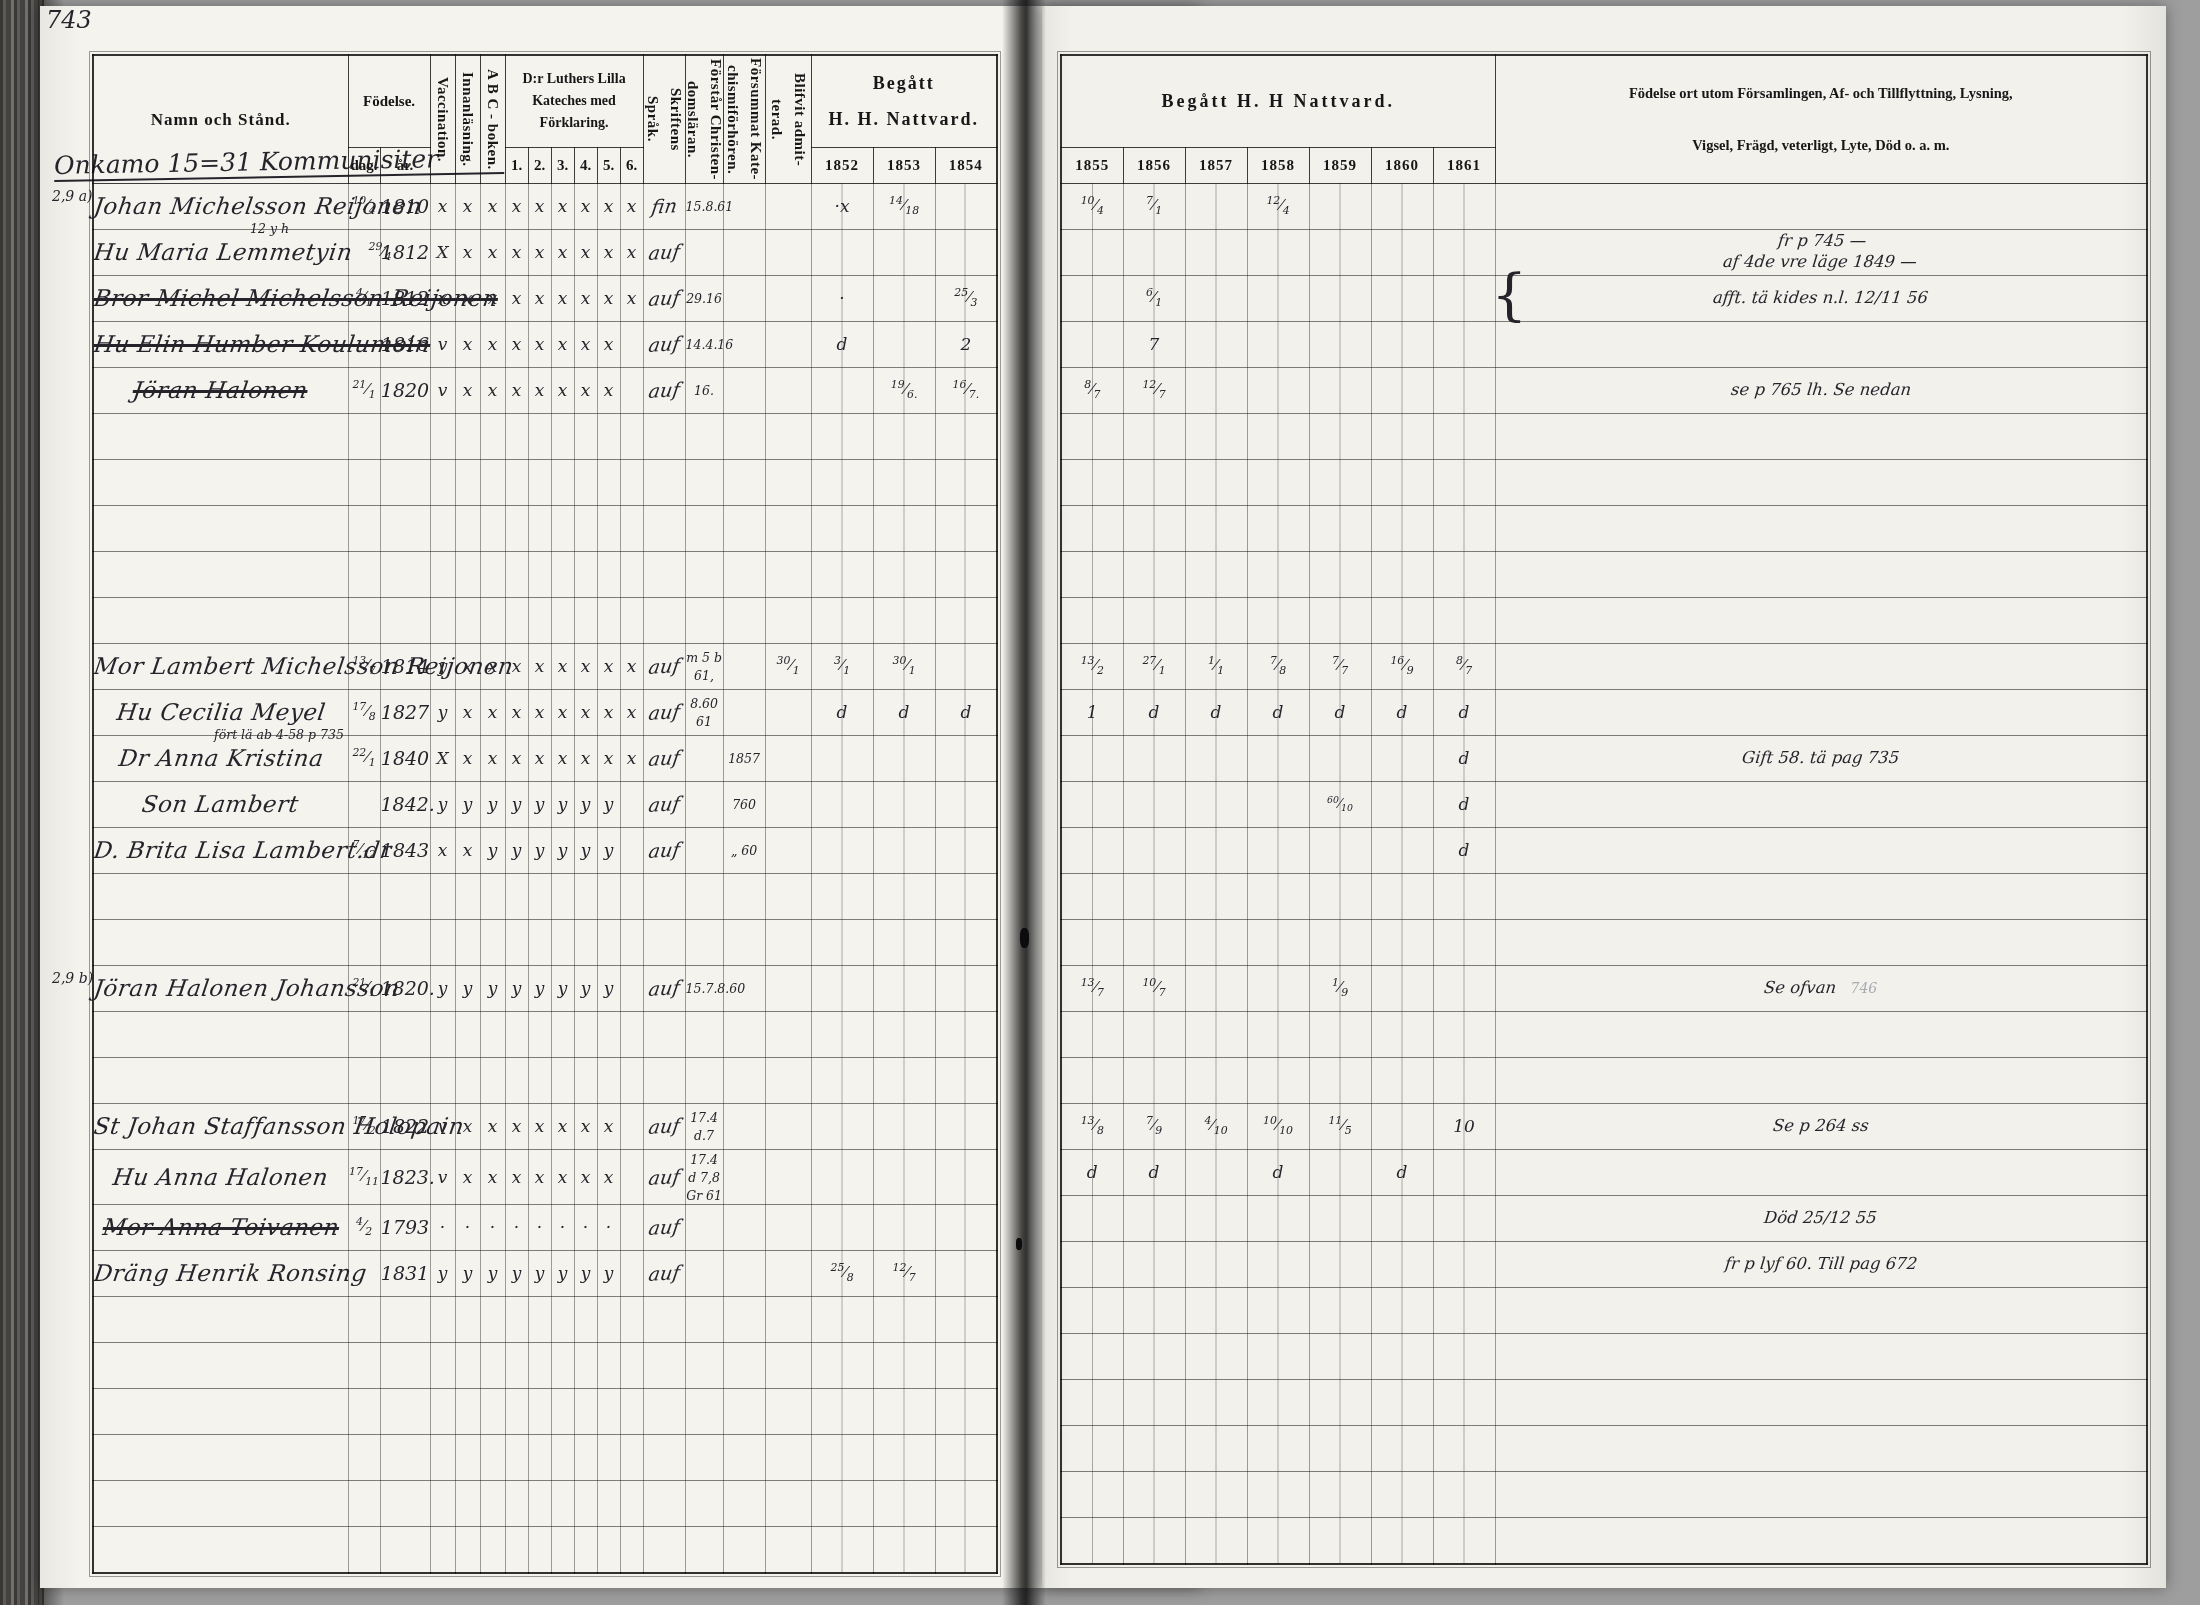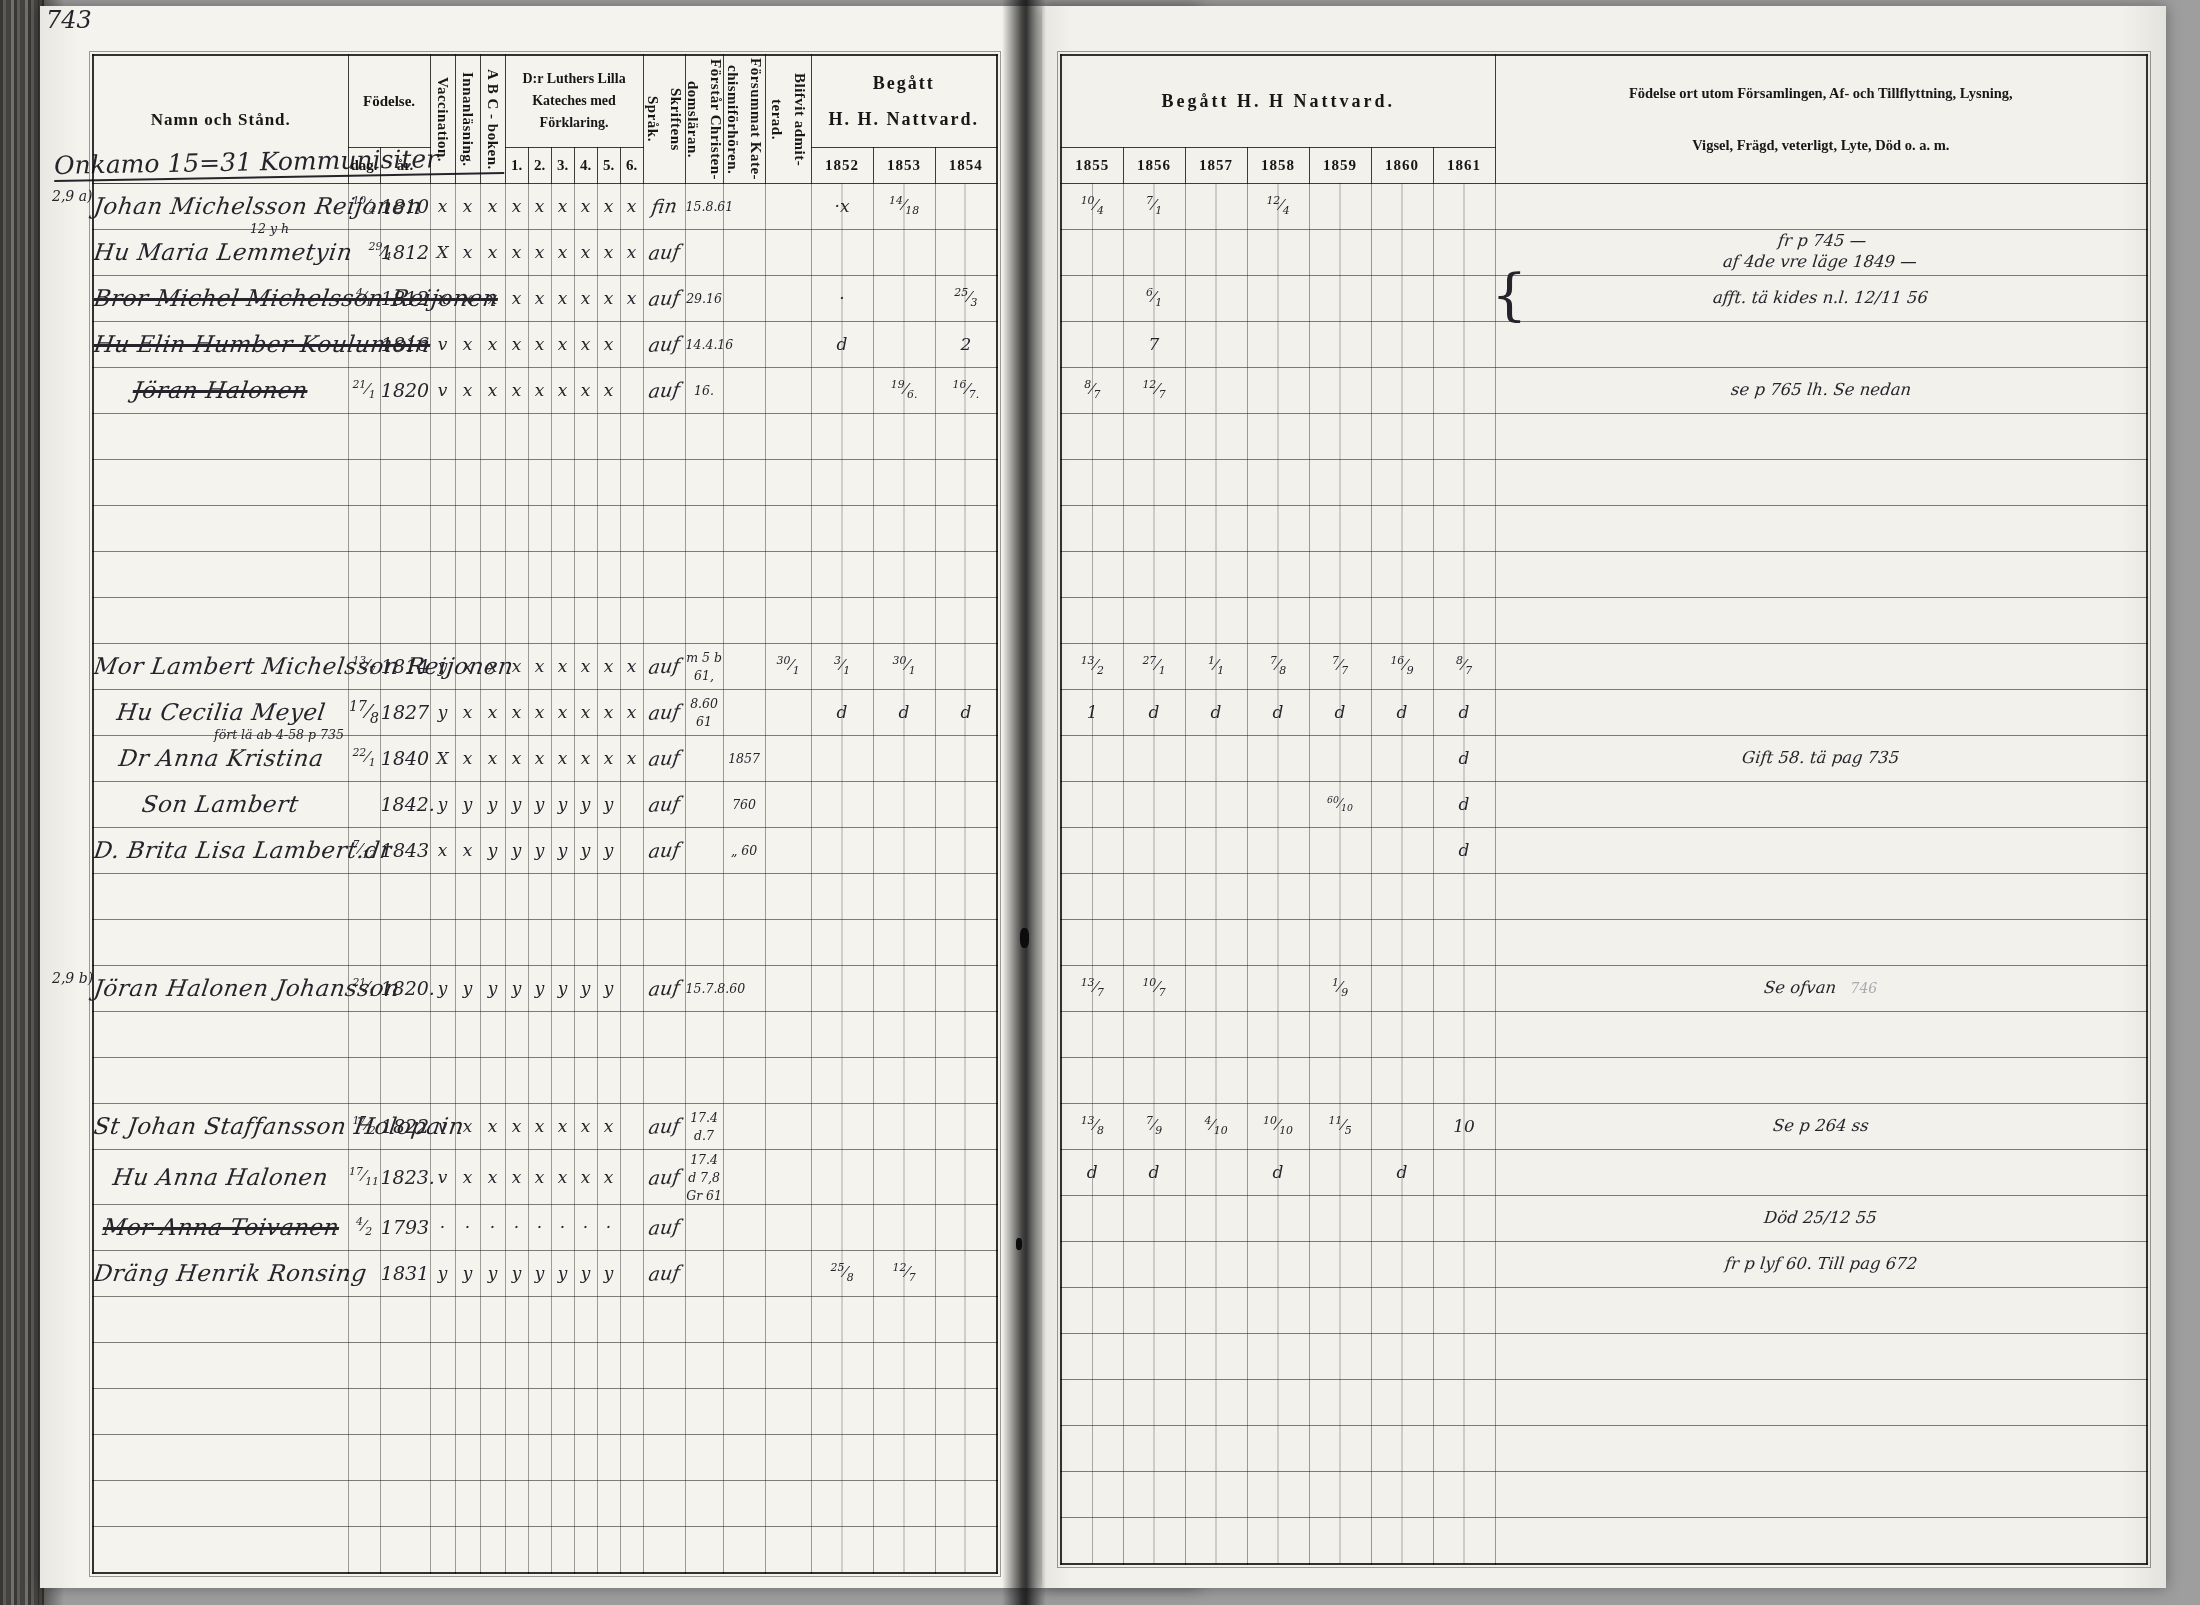--- a/index.html
+++ b/index.html
@@ -345,21 +345,21 @@
             <td class="gb"><span class="lg hw">auf</span></td>
             <td><span class="sm hw">m 5 b 61,</span></td>
             <td></td>
             <td class="gb"><span class="hw" style="font-size:14px;"><sup>30</sup>⁄<sub>1</sub></span></td>
             <td class="yearcell"><span class="hw" style="font-size:14px;"><sup>3</sup>⁄<sub>1</sub></span></td>
             <td class="yearcell"><span class="hw" style="font-size:14px;"><sup>30</sup>⁄<sub>1</sub></span></td>
             <td class="yearcell gb"></td>
           </tr>
           <tr>
             <td class="namec"><span class="nm hw">Hu Cecilia Meyel</span></td>
-            <td><span class="hw" style="font-size:18px;margin-top:44px;"><sup>17</sup>⁄<sub>8</sub></span></td>
+            <td><span class="hw" style="font-size:14px;margin-top:44px;"><sup>17</sup>⁄<sub>8</sub></span></td>
             <td class="gb"><span class="hw" style="font-size:19px;">1827</span></td>
             <td class=""><span class="mk hw">y</span></td>
             <td class=""><span class="mk hw">x</span></td>
             <td class=" gb"><span class="mk hw">x</span></td>
             <td class=""><span class="mk hw">x</span></td>
             <td class=""><span class="mk hw">x</span></td>
             <td class=""><span class="mk hw">x</span></td>
             <td class=""><span class="mk hw">x</span></td>
             <td class=""><span class="mk hw">x</span></td>
             <td class=" gb"><span class="mk hw">x</span></td>

